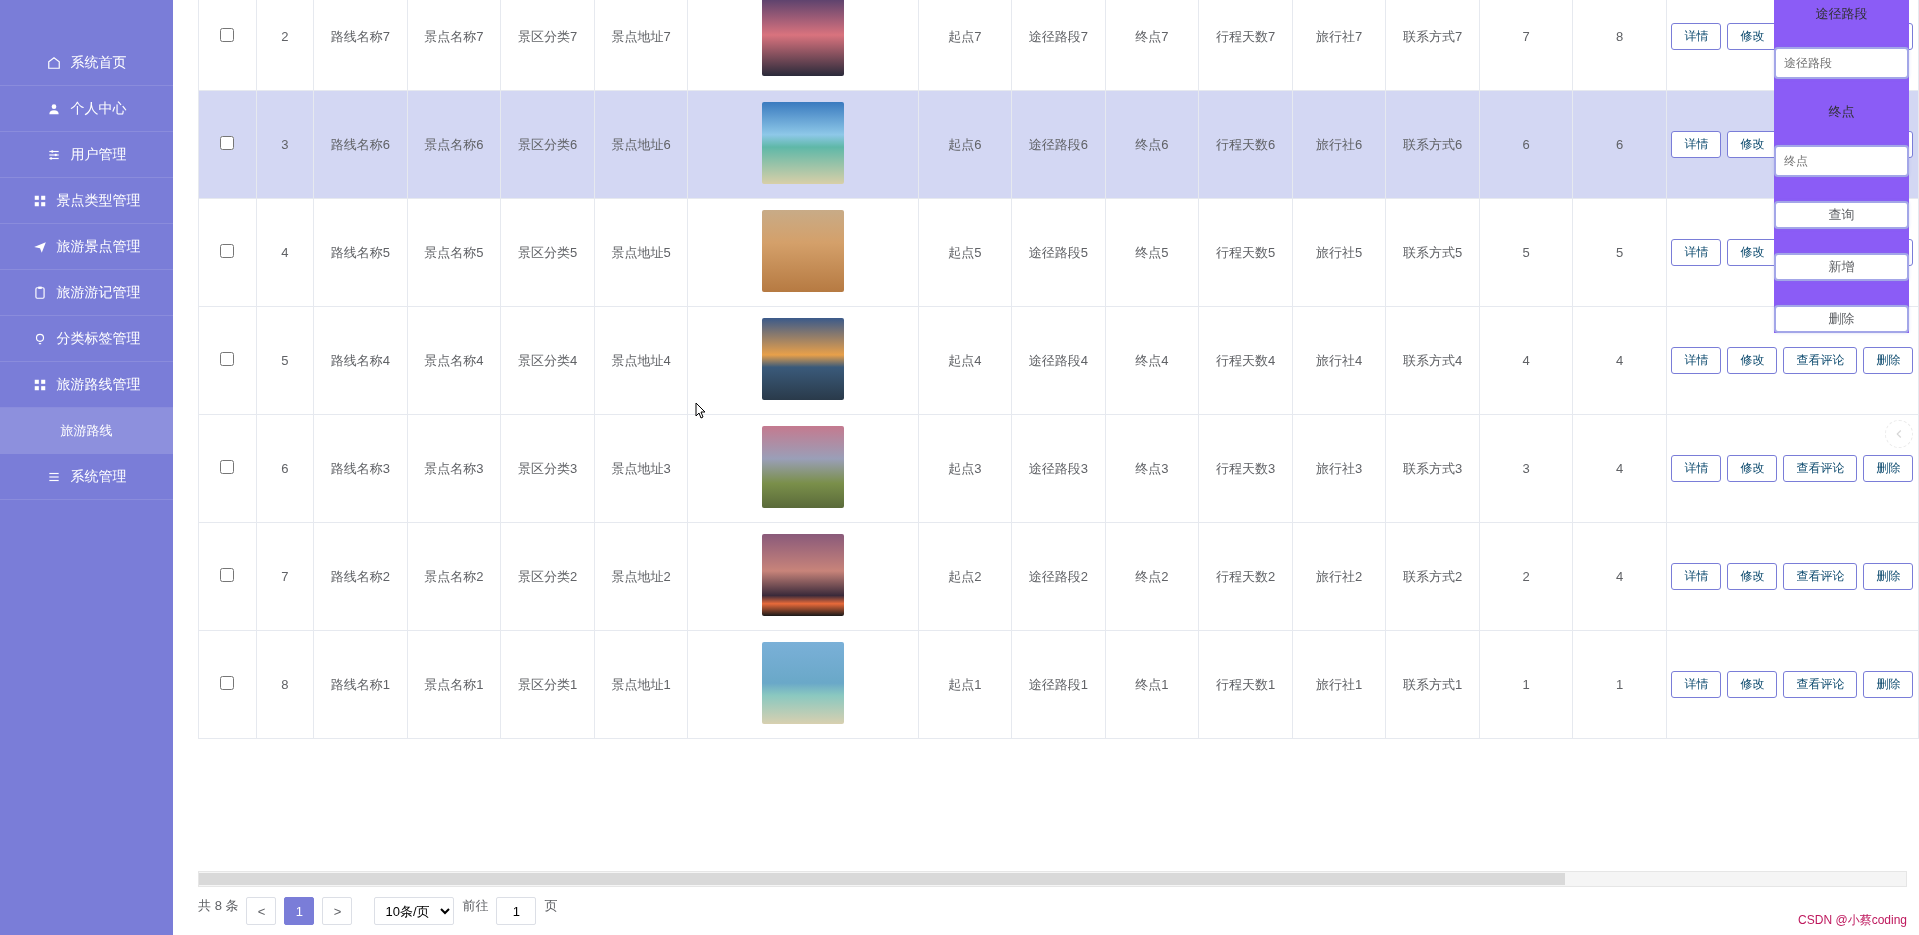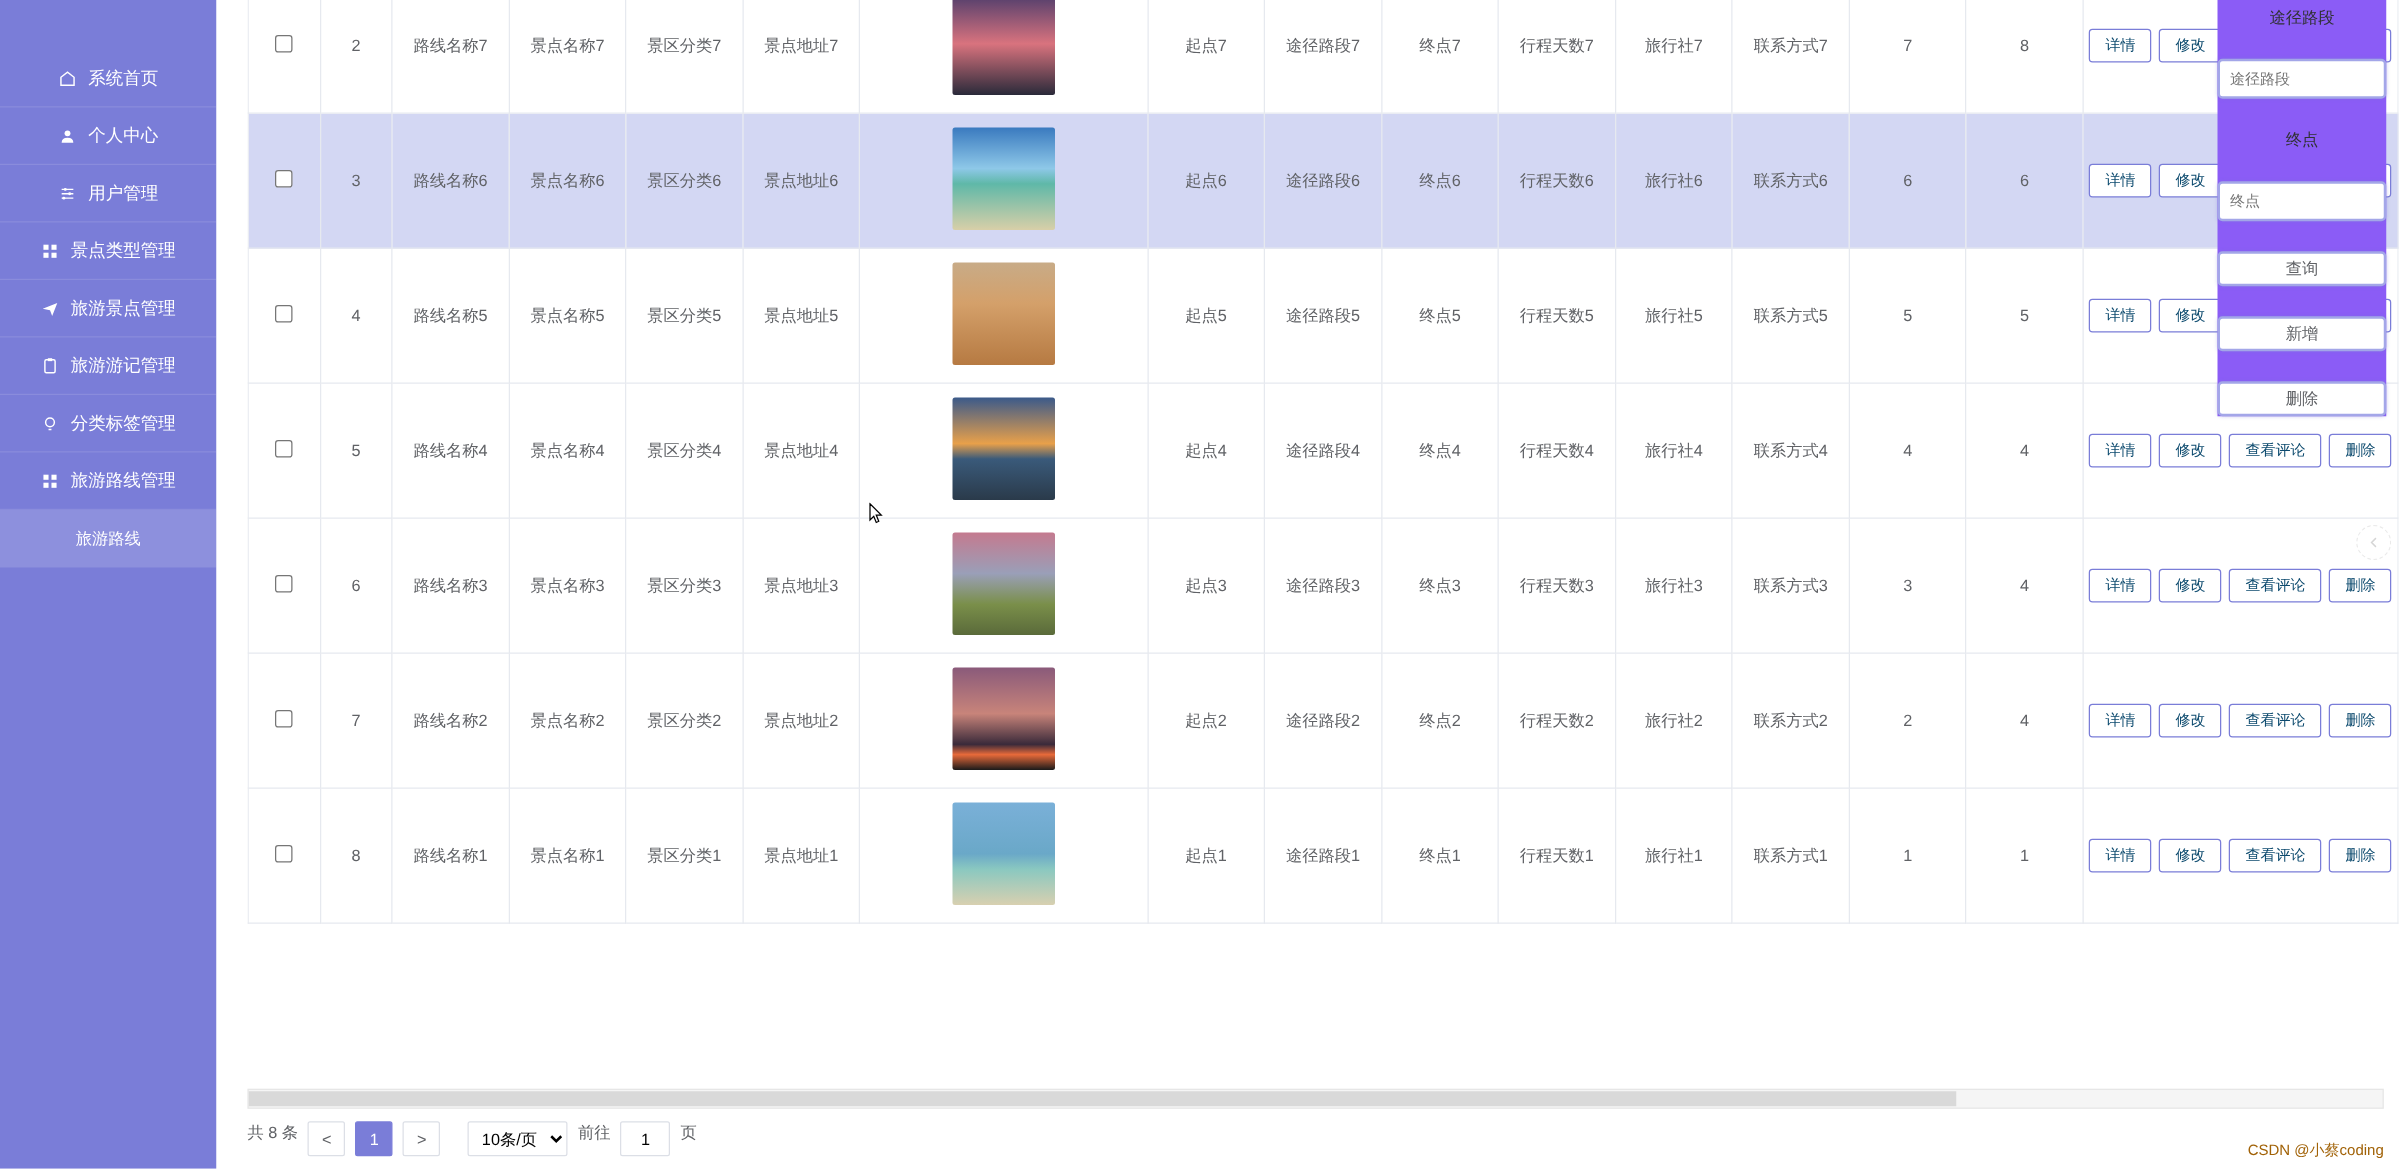--- a/index.html
+++ b/index.html
@@ -47,21 +47,21 @@
 .pager select { width: 80px; margin-left: 14px; }
 .pager input { width: 40px; text-align: center; }
 
 .rpanel { position: absolute; right: 10px; top: 0; width: 135px; display: flex; flex-direction: column; gap: 24px; padding-top: 5px; background: #8b5cf6; }
 .rpanel .lbl { text-align: center; font-size: 13px; color: #303133; }
 .rpanel input { width: 100%; height: 32px; border: 2px solid #a3a6e8; border-radius: 4px; padding: 0 8px; font-size: 12px; box-shadow: 0 0 3px rgba(122,125,216,.3); outline: none; }
 .rpanel .rbtn { width: 100%; height: 28px; border: 2px solid #a3a6e8; border-radius: 4px; background: #fff; color: #606266; font-size: 13px; cursor: pointer; box-shadow: 0 0 3px rgba(122,125,216,.3); }
 
 .float-toggle { position: absolute; right: 6px; top: 420px; width: 28px; height: 28px; border: 1px dashed #ccc; border-radius: 50%; display: flex; align-items: center; justify-content: center; opacity: .4; }
 
-.watermark { position: absolute; right: 12px; bottom: 6px; font-size: 12px; color: #a16207; }
+.watermark { position: absolute; right: 12px; bottom: 6px; font-size: 12px; color: #be185d; }
 .cursor { position: absolute; left: 522px; top: 402px; width: 12px; height: 18px; pointer-events: none; }
 </style>
 </head>
 <body>
 
 <div class="layout">
   <div class="sidebar" id="sidebar">
       <div class="menu-item">
         <span class="menu-icon">
           <svg viewBox="0 0 24 24" width="14" height="14">
@@ -135,20 +135,30 @@
             <rect x="3" y="3" width="7" height="7" fill="#fff"></rect>
             <rect x="14" y="3" width="7" height="7" fill="#fff"></rect>
             <rect x="3" y="14" width="7" height="7" fill="#fff"></rect>
             <rect x="14" y="14" width="7" height="7" fill="#fff"></rect>
           </svg>
         </span>
         <span>旅游路线管理</span>
       </div>
       <div class="menu-item sub">
         <span>旅游路线</span>
+      </div>
+      <div class="menu-item">
+        <span class="menu-icon">
+          <svg viewBox="0 0 24 24" width="14" height="14">
+            <line x1="4" y1="6" x2="20" y2="6" stroke="#fff" stroke-width="2"></line>
+            <line x1="4" y1="12" x2="20" y2="12" stroke="#fff" stroke-width="2"></line>
+            <line x1="4" y1="18" x2="20" y2="18" stroke="#fff" stroke-width="2"></line>
+          </svg>
+        </span>
+        <span>系统管理</span>
       </div>
     </div>
 
   <div class="main">
     <div class="table-wrap">
       <table>
         <colgroup>
           <col class="col-chk">
             <col class="col-idx">
           <col class="col-std">

